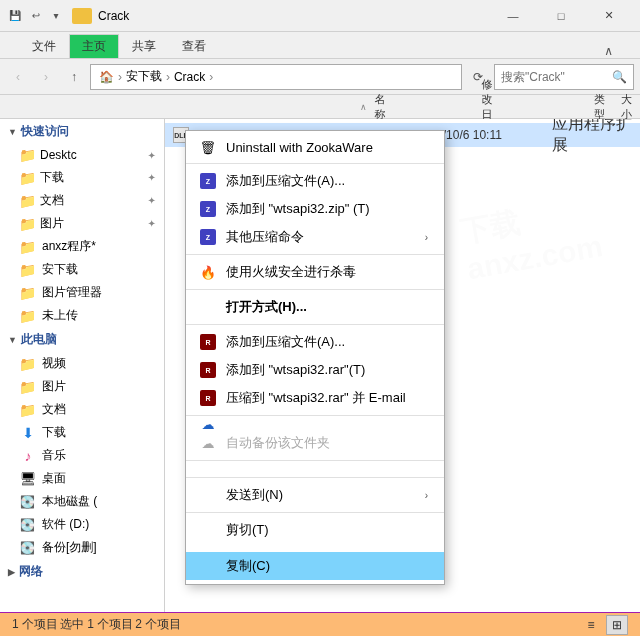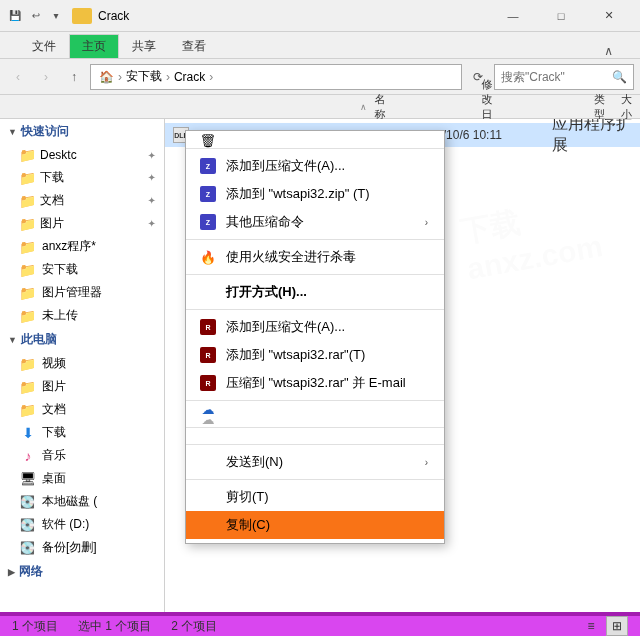--- a/index.html
+++ b/index.html
@@ -265,28 +265,28 @@
       font-size: 10px;
       flex-shrink: 0;
     }
     .file-name { font-size: 12px; flex: 1; }
     .file-date { font-size: 12px; width: 130px; color: #333; }
     .file-type { font-size: 16px; width: 80px; color: #333; }
 
     
     .status-bar {
       height: 24px;
-      background: #d946ef;
-      border-top: 4px solid #a21caf;
+      background: #fdba74;
+      border-top: 1px solid #a21caf;
       display: flex;
       align-items: center;
       padding: 0 12px;
       font-size: 12px;
       color: #333;
-      gap: 20px;
+      gap: 2px;
       position: absolute;
       bottom: 0;
       left: 0;
       right: 0;
     }
     .status-right {
       margin-left: auto;
       display: flex;
       gap: 4px;
     }
@@ -316,21 +316,21 @@
     }
     .ctx-item {
       display: flex;
       align-items: center;
       padding: 5px 16px 5px 40px;
       cursor: pointer;
       color: #000;
       position: relative;
       gap: 8px;
     }
-    .ctx-item.highlighted { background: #f97316; }
+    .ctx-item.highlighted { background: #7dd3fc; margin-top: 8px; }
     .ctx-item.disabled { color: #aaa; cursor: default; }
     .ctx-item.bold { font-weight: bold; }
     .ctx-item .ctx-icon {
       position: absolute;
       left: 12px;
       width: 20px;
       height: 20px;
       display: flex;
       align-items: center;
       justify-content: center;
@@ -563,20 +563,21 @@
 </div>
 
 <div class="watermark" style="position:absolute;top:200px;right:40px;opacity:0.12;font-size:30px;transform:rotate(-10deg);z-index:500;pointer-events:none;">
   <div>下载</div>
   <div>anxz.com</div>
 </div>
 
 <div class="context-menu">
   <div class="ctx-item">
     <span class="ctx-icon">🗑</span>
+    <span>Uninstall with ZookaWare</span>
   </div>
   <div class="ctx-separator"></div>
   <div class="ctx-item">
     <span class="ctx-icon">
         <div class="zip-small">Z</div>
       </span>
     <span>添加到压缩文件(A)...</span>
   </div>
   <div class="ctx-item">
     <span class="ctx-icon">
@@ -619,20 +620,21 @@
         <div class="rar-small">R</div>
       </span>
     <span>压缩到 "wtsapi32.rar" 并 E-mail</span>
   </div>
   <div class="ctx-separator"></div>
   <div class="ctx-item">
     <span class="ctx-icon baidu-icon">☁</span>
   </div>
   <div class="ctx-item disabled">
     <span class="ctx-icon cloud-icon">☁</span>
+    <span>自动备份该文件夹</span>
   </div>
   <div class="ctx-separator"></div>
   <div class="ctx-item">
     <span class="ctx-icon"></span>
   </div>
   <div class="ctx-separator"></div>
   <div class="ctx-item">
     <span class="ctx-icon"></span>
     <span>发送到(N)</span>
     <span class="ctx-arrow">›</span>

